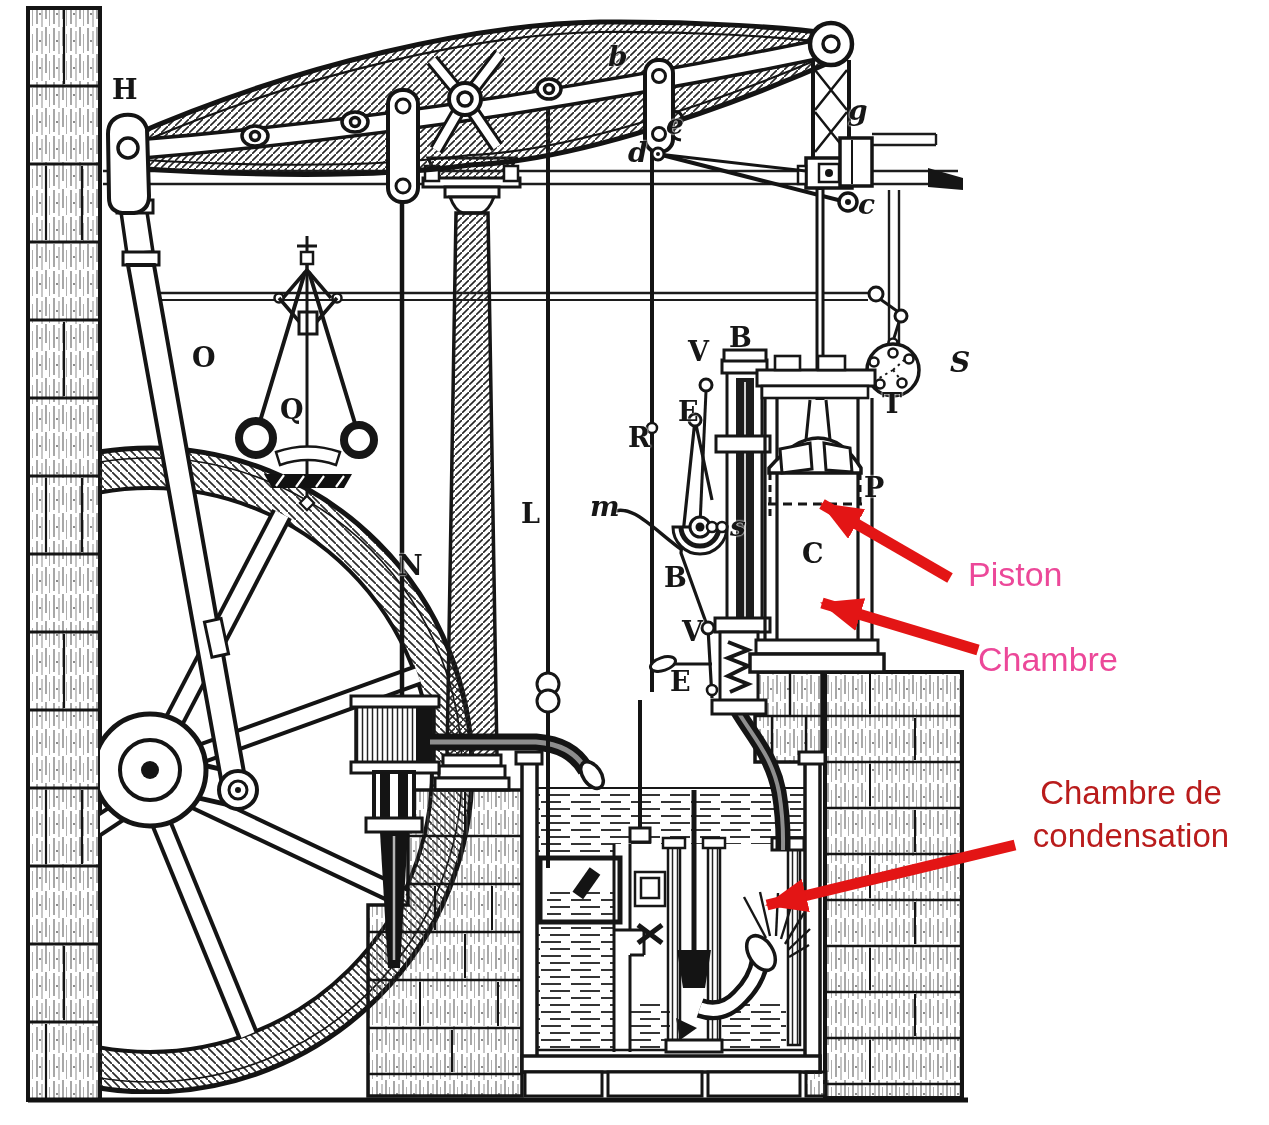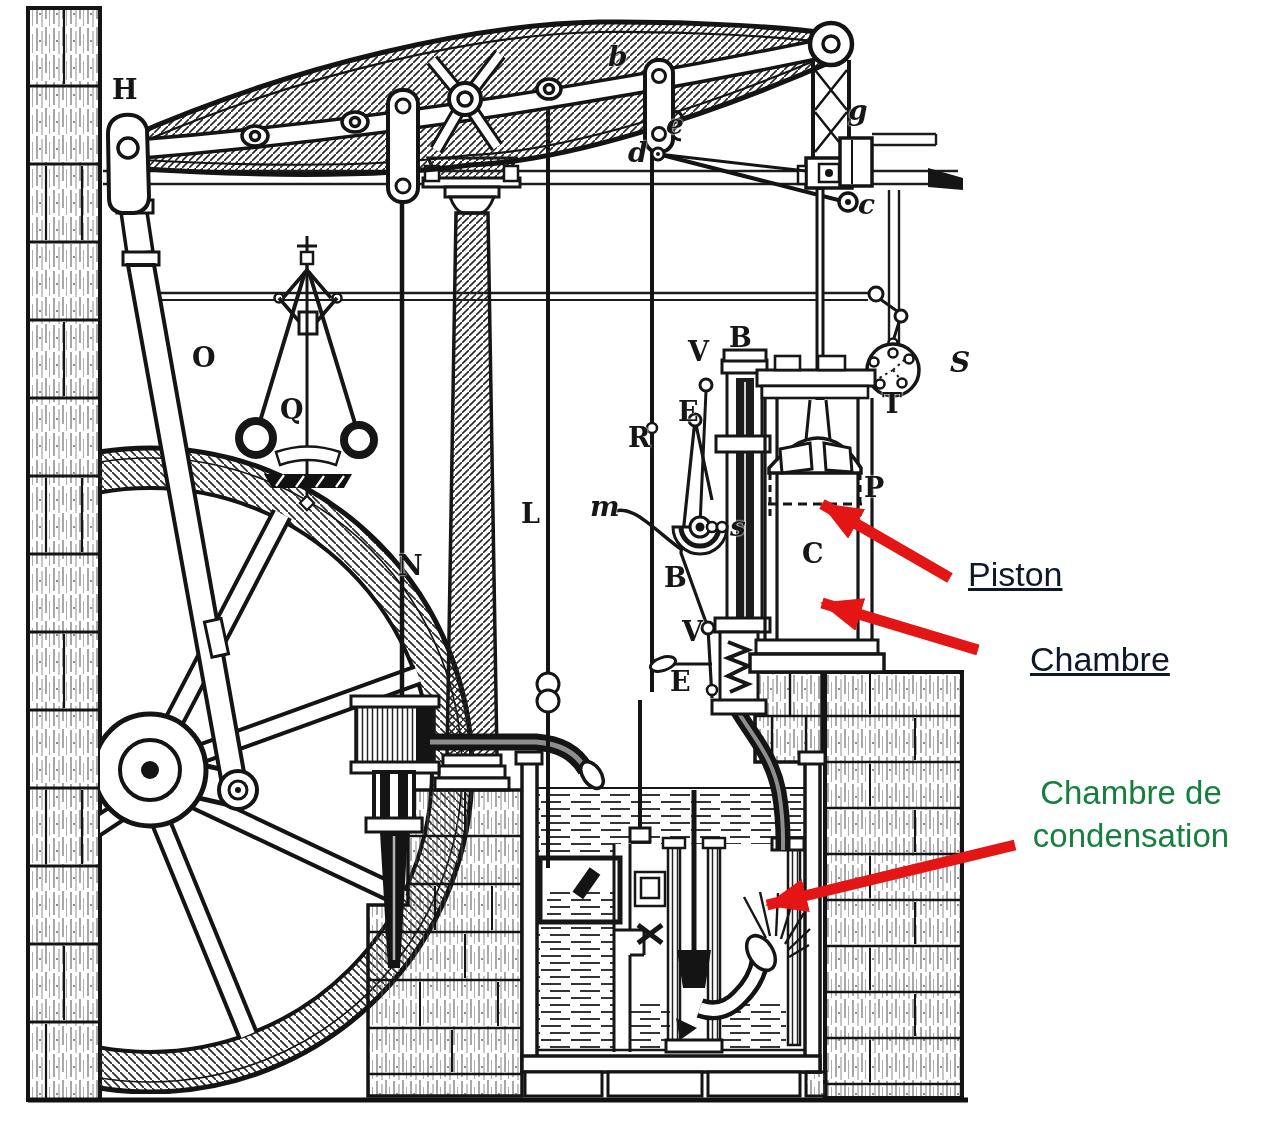--- a/index.html
+++ b/index.html
@@ -2,23 +2,23 @@
 <html><head>
 <meta charset="utf-8">
 <style>
   html,body{margin:0;padding:0;background:#ffffff;}
   .stage{position:relative;width:1269px;height:1125px;background:#fff;overflow:hidden;
          font-family:"DejaVu Serif",serif;}
   .stage svg{position:absolute;left:0;top:0;}
   .lbl{position:absolute;font:bold 27px "DejaVu Serif",serif;color:#161616;line-height:1;
        text-shadow:0 0 2px #fff,0 0 2px #fff;}
   .lbl.it{font:italic bold 28px "DejaVu Serif",serif;}
-  .ann{position:absolute;font:400 34px "Liberation Sans",sans-serif;color:#0f172a;line-height:1.1;white-space:nowrap;text-decoration:underline;}
+  .ann{position:absolute;font:400 34px "Liberation Sans",sans-serif;color:#ec4899;line-height:1.1;white-space:nowrap;}
   .annblock{position:absolute;left:1012px;top:771px;width:238px;text-align:center;
-            font:400 33px "Liberation Sans",sans-serif;color:#15803d;line-height:43px;}
+            font:400 33px "Liberation Sans",sans-serif;color:#b91c1c;line-height:43px;}
   .annblock span{display:block;}
 </style>
 </head>
 <body>
 
 <div class="stage">
 
 <svg width="1269" height="1125" viewBox="0 0 1269 1125">
 <defs>
   <pattern id="hatchA" width="7" height="7" patternUnits="userSpaceOnUse">
@@ -434,19 +434,19 @@
 <span class="lbl it" style="left:730px;top:510px;">s</span>
 <span class="lbl" style="left:664px;top:564px;">B</span>
 <span class="lbl" style="left:682px;top:618px;">V</span>
 <span class="lbl" style="left:670px;top:668px;">E</span>
 <span class="lbl" style="left:802px;top:540px;">C</span>
 <span class="lbl" style="left:864px;top:474px;">P</span>
 <span class="lbl" style="left:882px;top:390px;">T</span>
 <span class="lbl it" style="left:950px;top:346px;">S</span>
 
 <div class="ann" style="left:968px;top:556px;">Piston</div>
-<div class="ann" style="left:1030px;top:641px;">Chambre</div>
+<div class="ann" style="left:978px;top:641px;">Chambre</div>
 <div class="annblock">
   <span>Chambre de</span>
   <span>condensation</span>
 </div>
 
 </div>
 
 </body></html>

